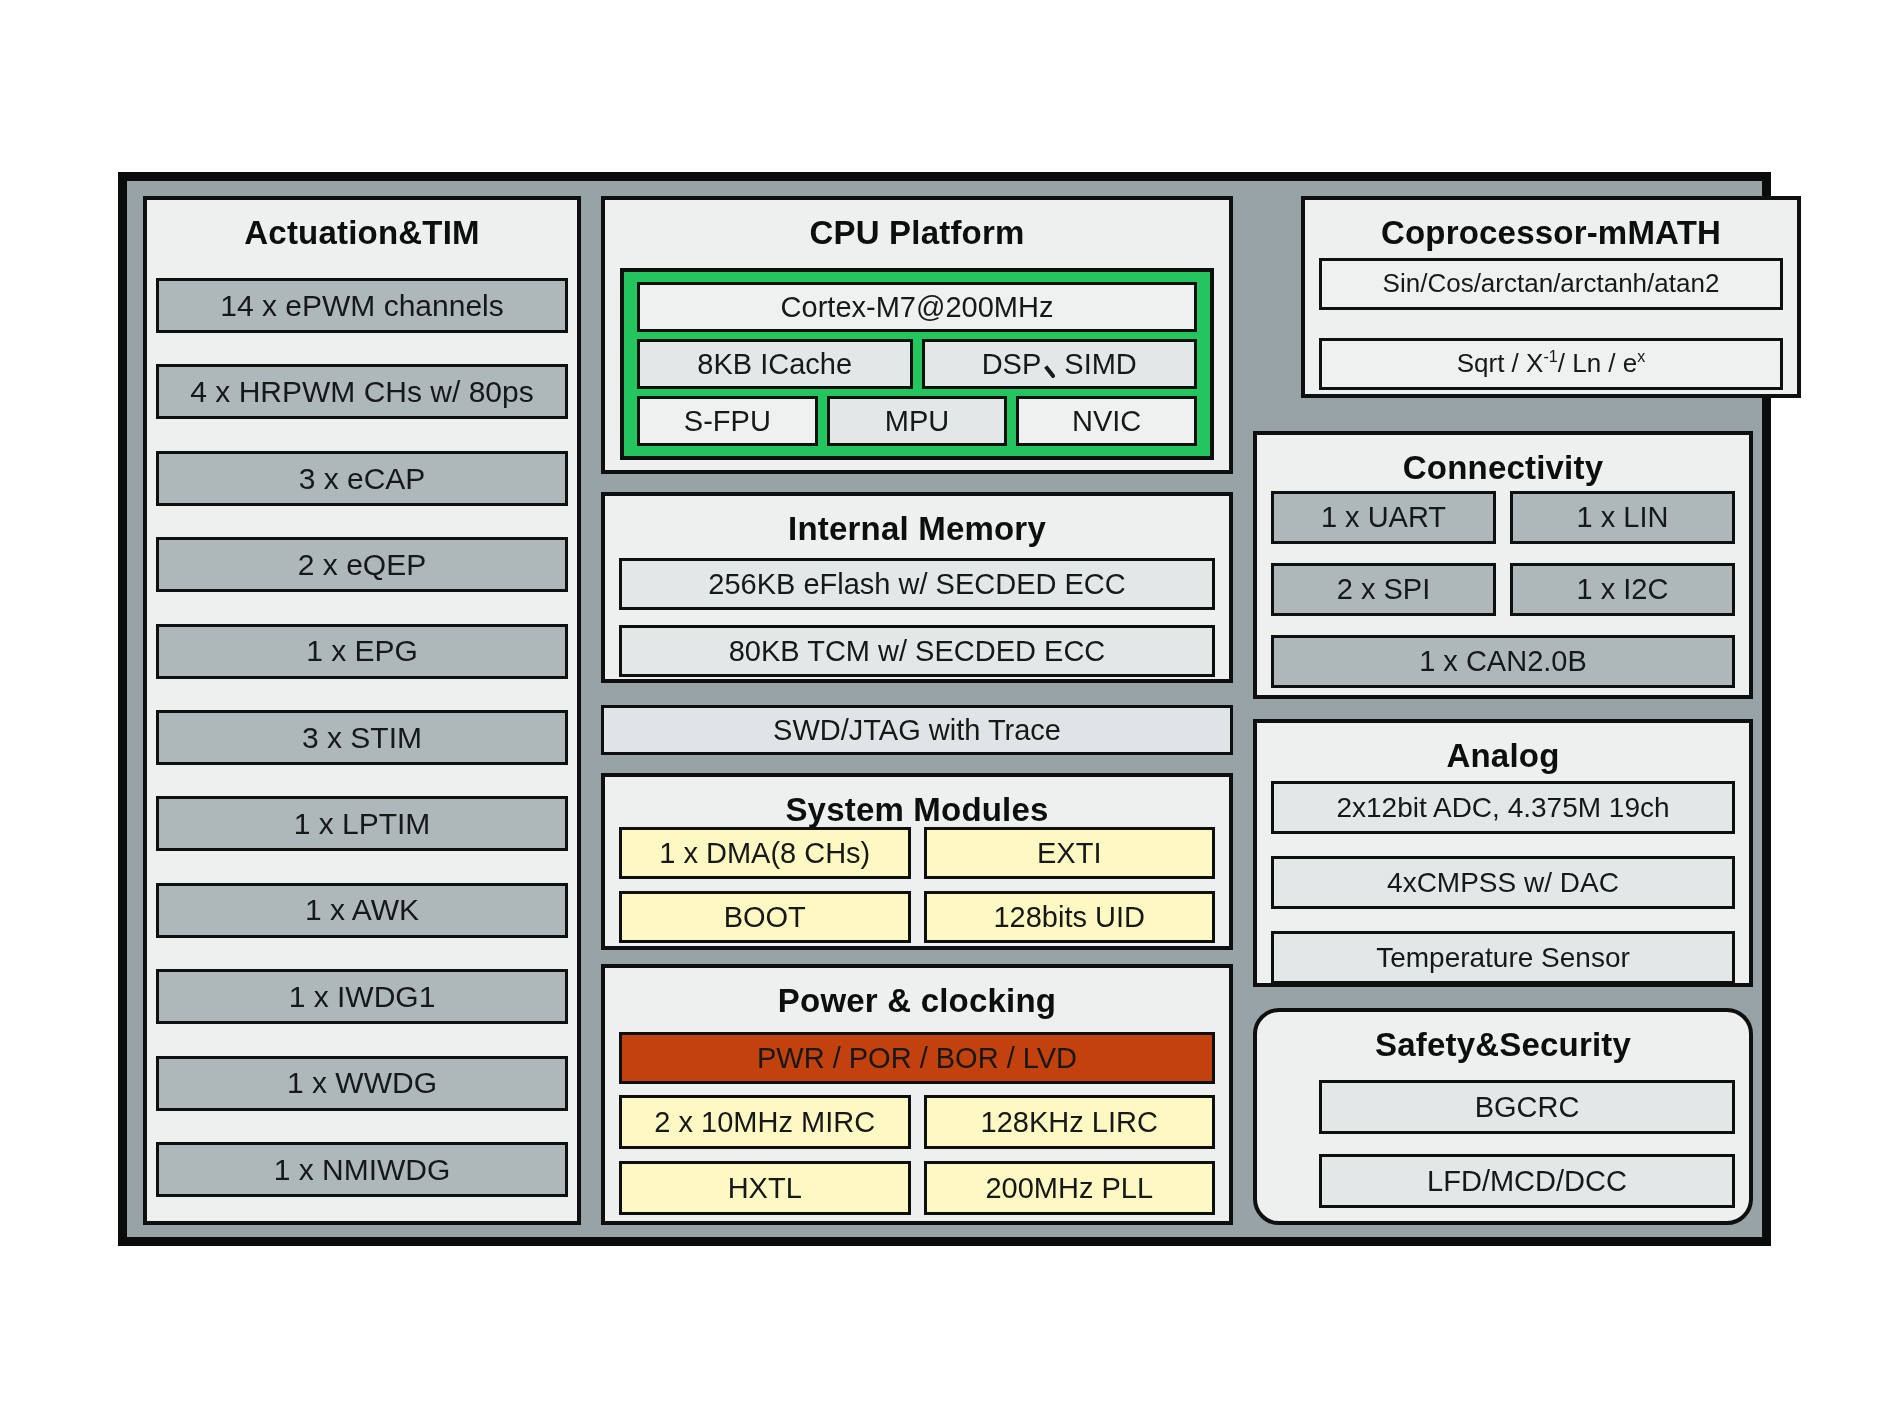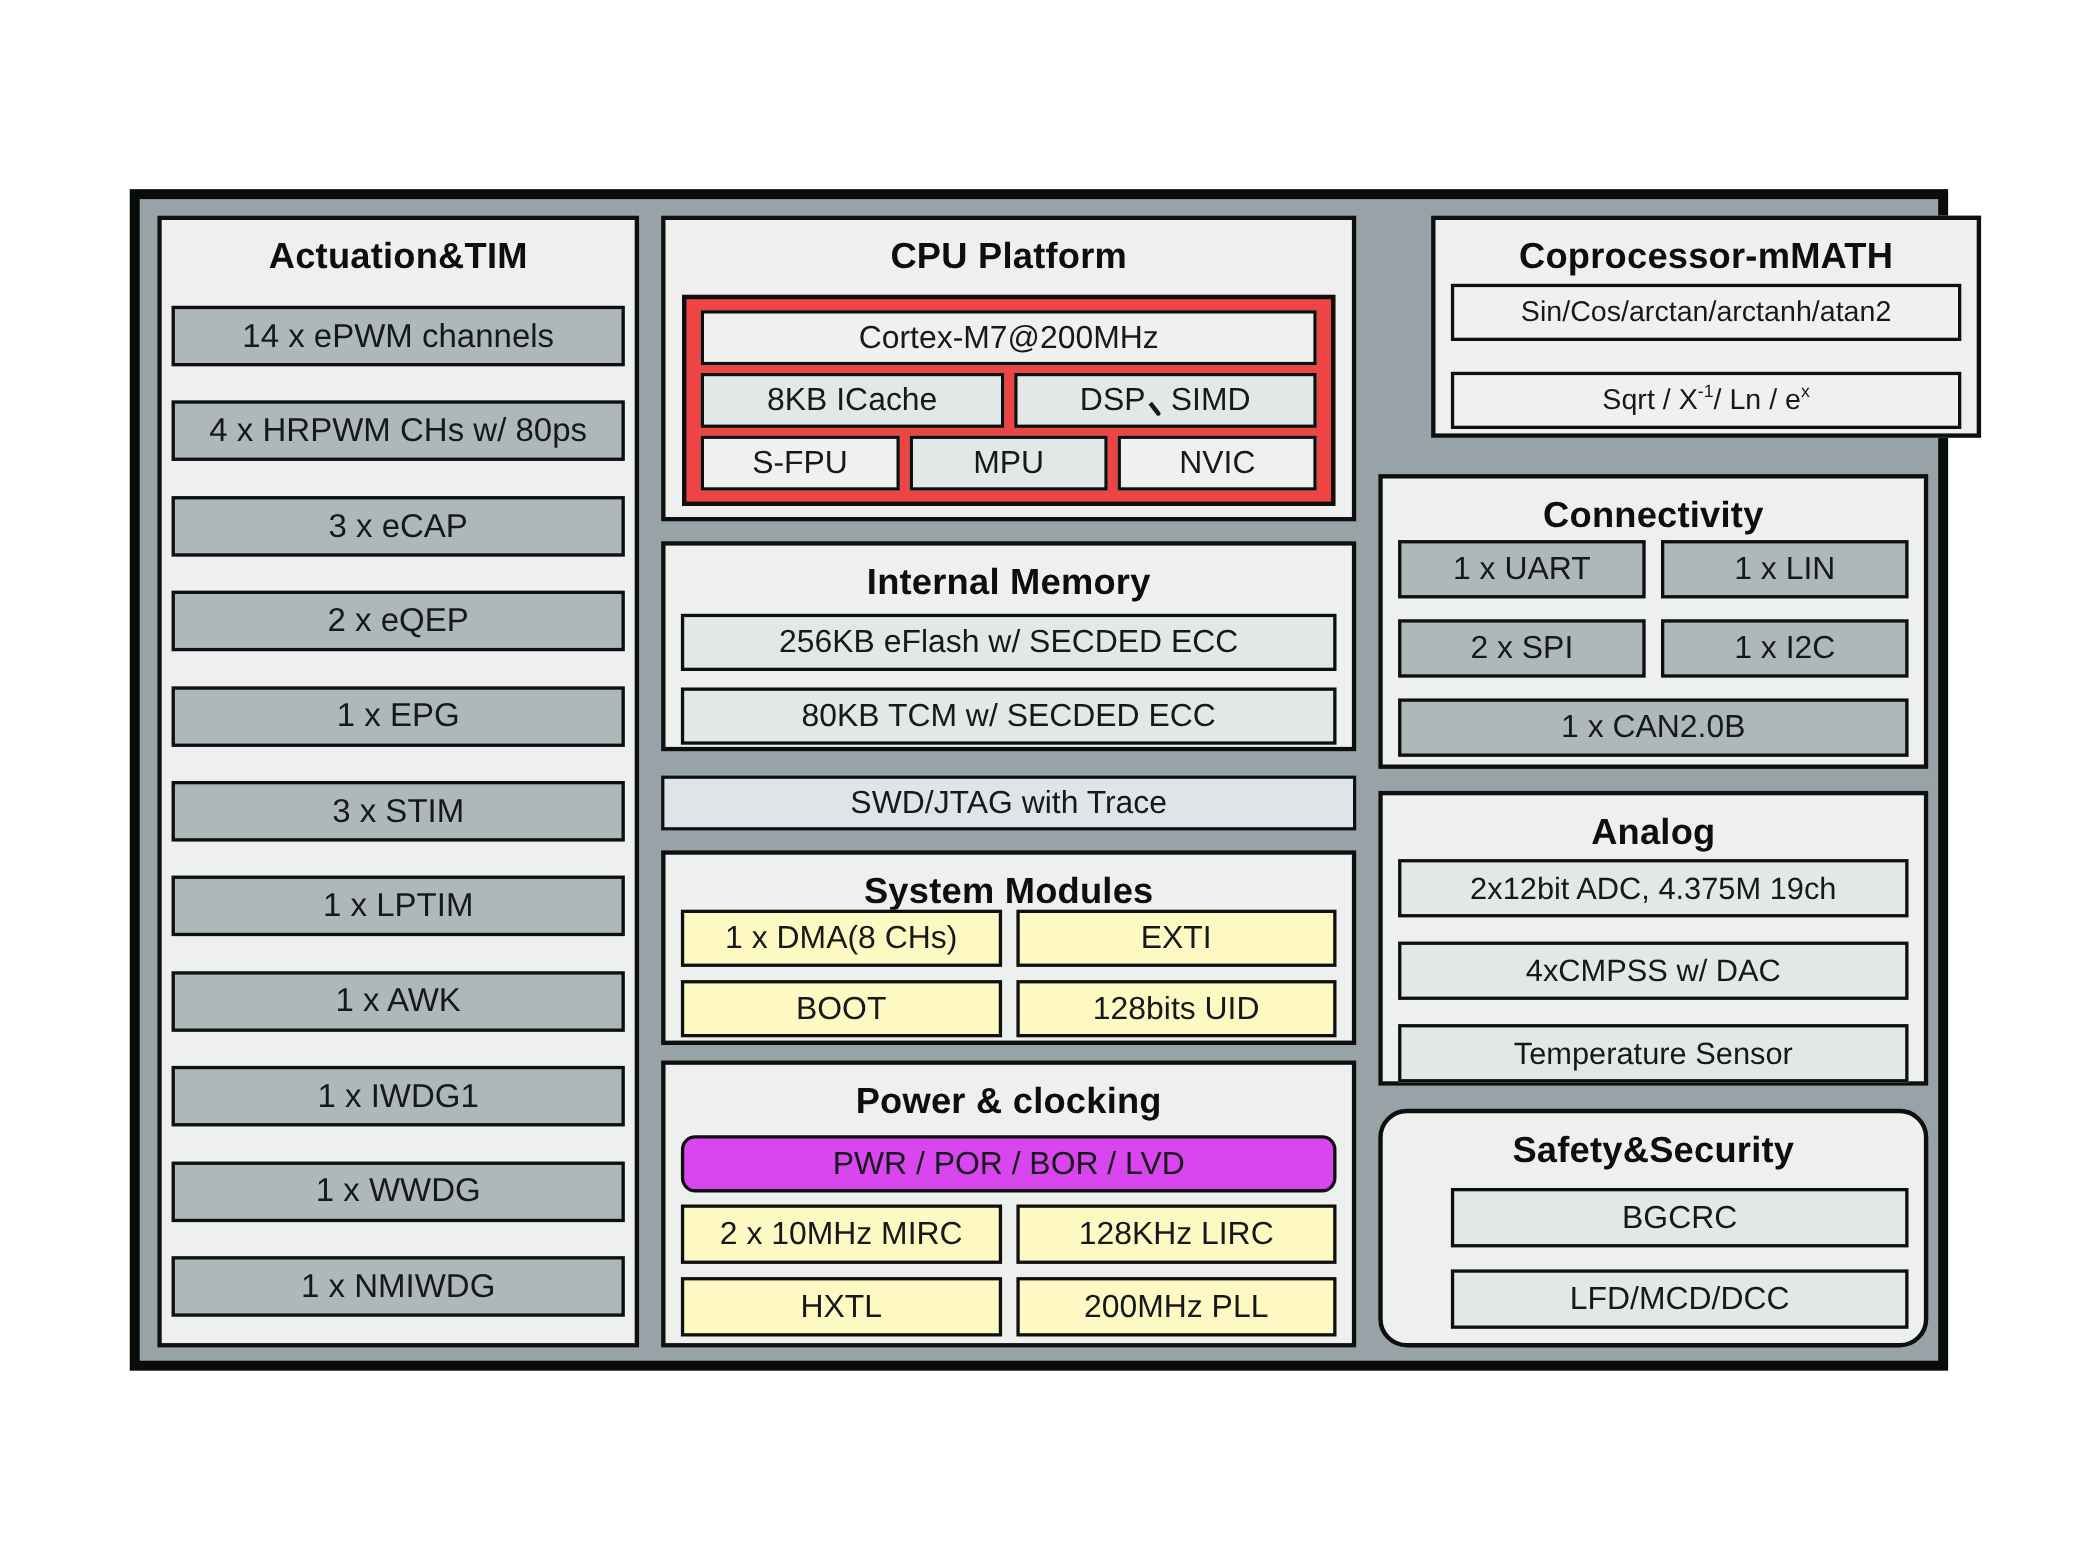--- a/index.html
+++ b/index.html
@@ -19,34 +19,34 @@
     padding-top:14px;color:#0d0e0e;
   }
   .box{
     border:3px solid #0e0f0f;box-sizing:border-box;display:flex;align-items:center;
     justify-content:center;text-align:center;font-size:29px;line-height:1.05;color:#161819;
   }
   .c-mid{background:#aeb8bb;}
   .c-dark{background:#fef9c3;}
   .c-light{background:#e2e7e8;}
   .c-lighter{background:#eff1f1;}
-  .c-pwrbar{background:#d946ef;border-radius:13px;}
+  .c-pwrbar{background:#c2410c;}
   .c-swd{background:#dfe5e6;}
 
   
   .stack-even{
     position:absolute;left:9px;right:9px;top:78px;bottom:24px;
     display:flex;flex-direction:column;justify-content:space-between;
   }
   .stack-even .box{height:55px;font-size:30px;}
 
   
   .cpu-inner{
     position:absolute;left:15px;right:15px;top:68px;bottom:10px;
-    background:#ef4444;border:4px solid #0e0f0f;box-sizing:border-box;
+    background:#22c55e;border:4px solid #0e0f0f;box-sizing:border-box;
     padding:10px 13px;display:flex;flex-direction:column;justify-content:space-between;
   }
   .cpu-row{height:50px;}
   .cpu-grid2{display:grid;grid-template-columns:1fr 1fr;gap:9px;}
   .cpu-grid2 .box{height:50px;}
   .cpu-grid3{display:grid;grid-template-columns:1fr 1fr 1fr;gap:9px;}
   .cpu-grid3 .box{height:50px;}
   .cjk-comma{
     display:inline-block;width:4px;height:14px;background:#17191a;border-radius:0 0 4px 4px;
     transform:rotate(-38deg);margin:16px 12px 0 7px;

